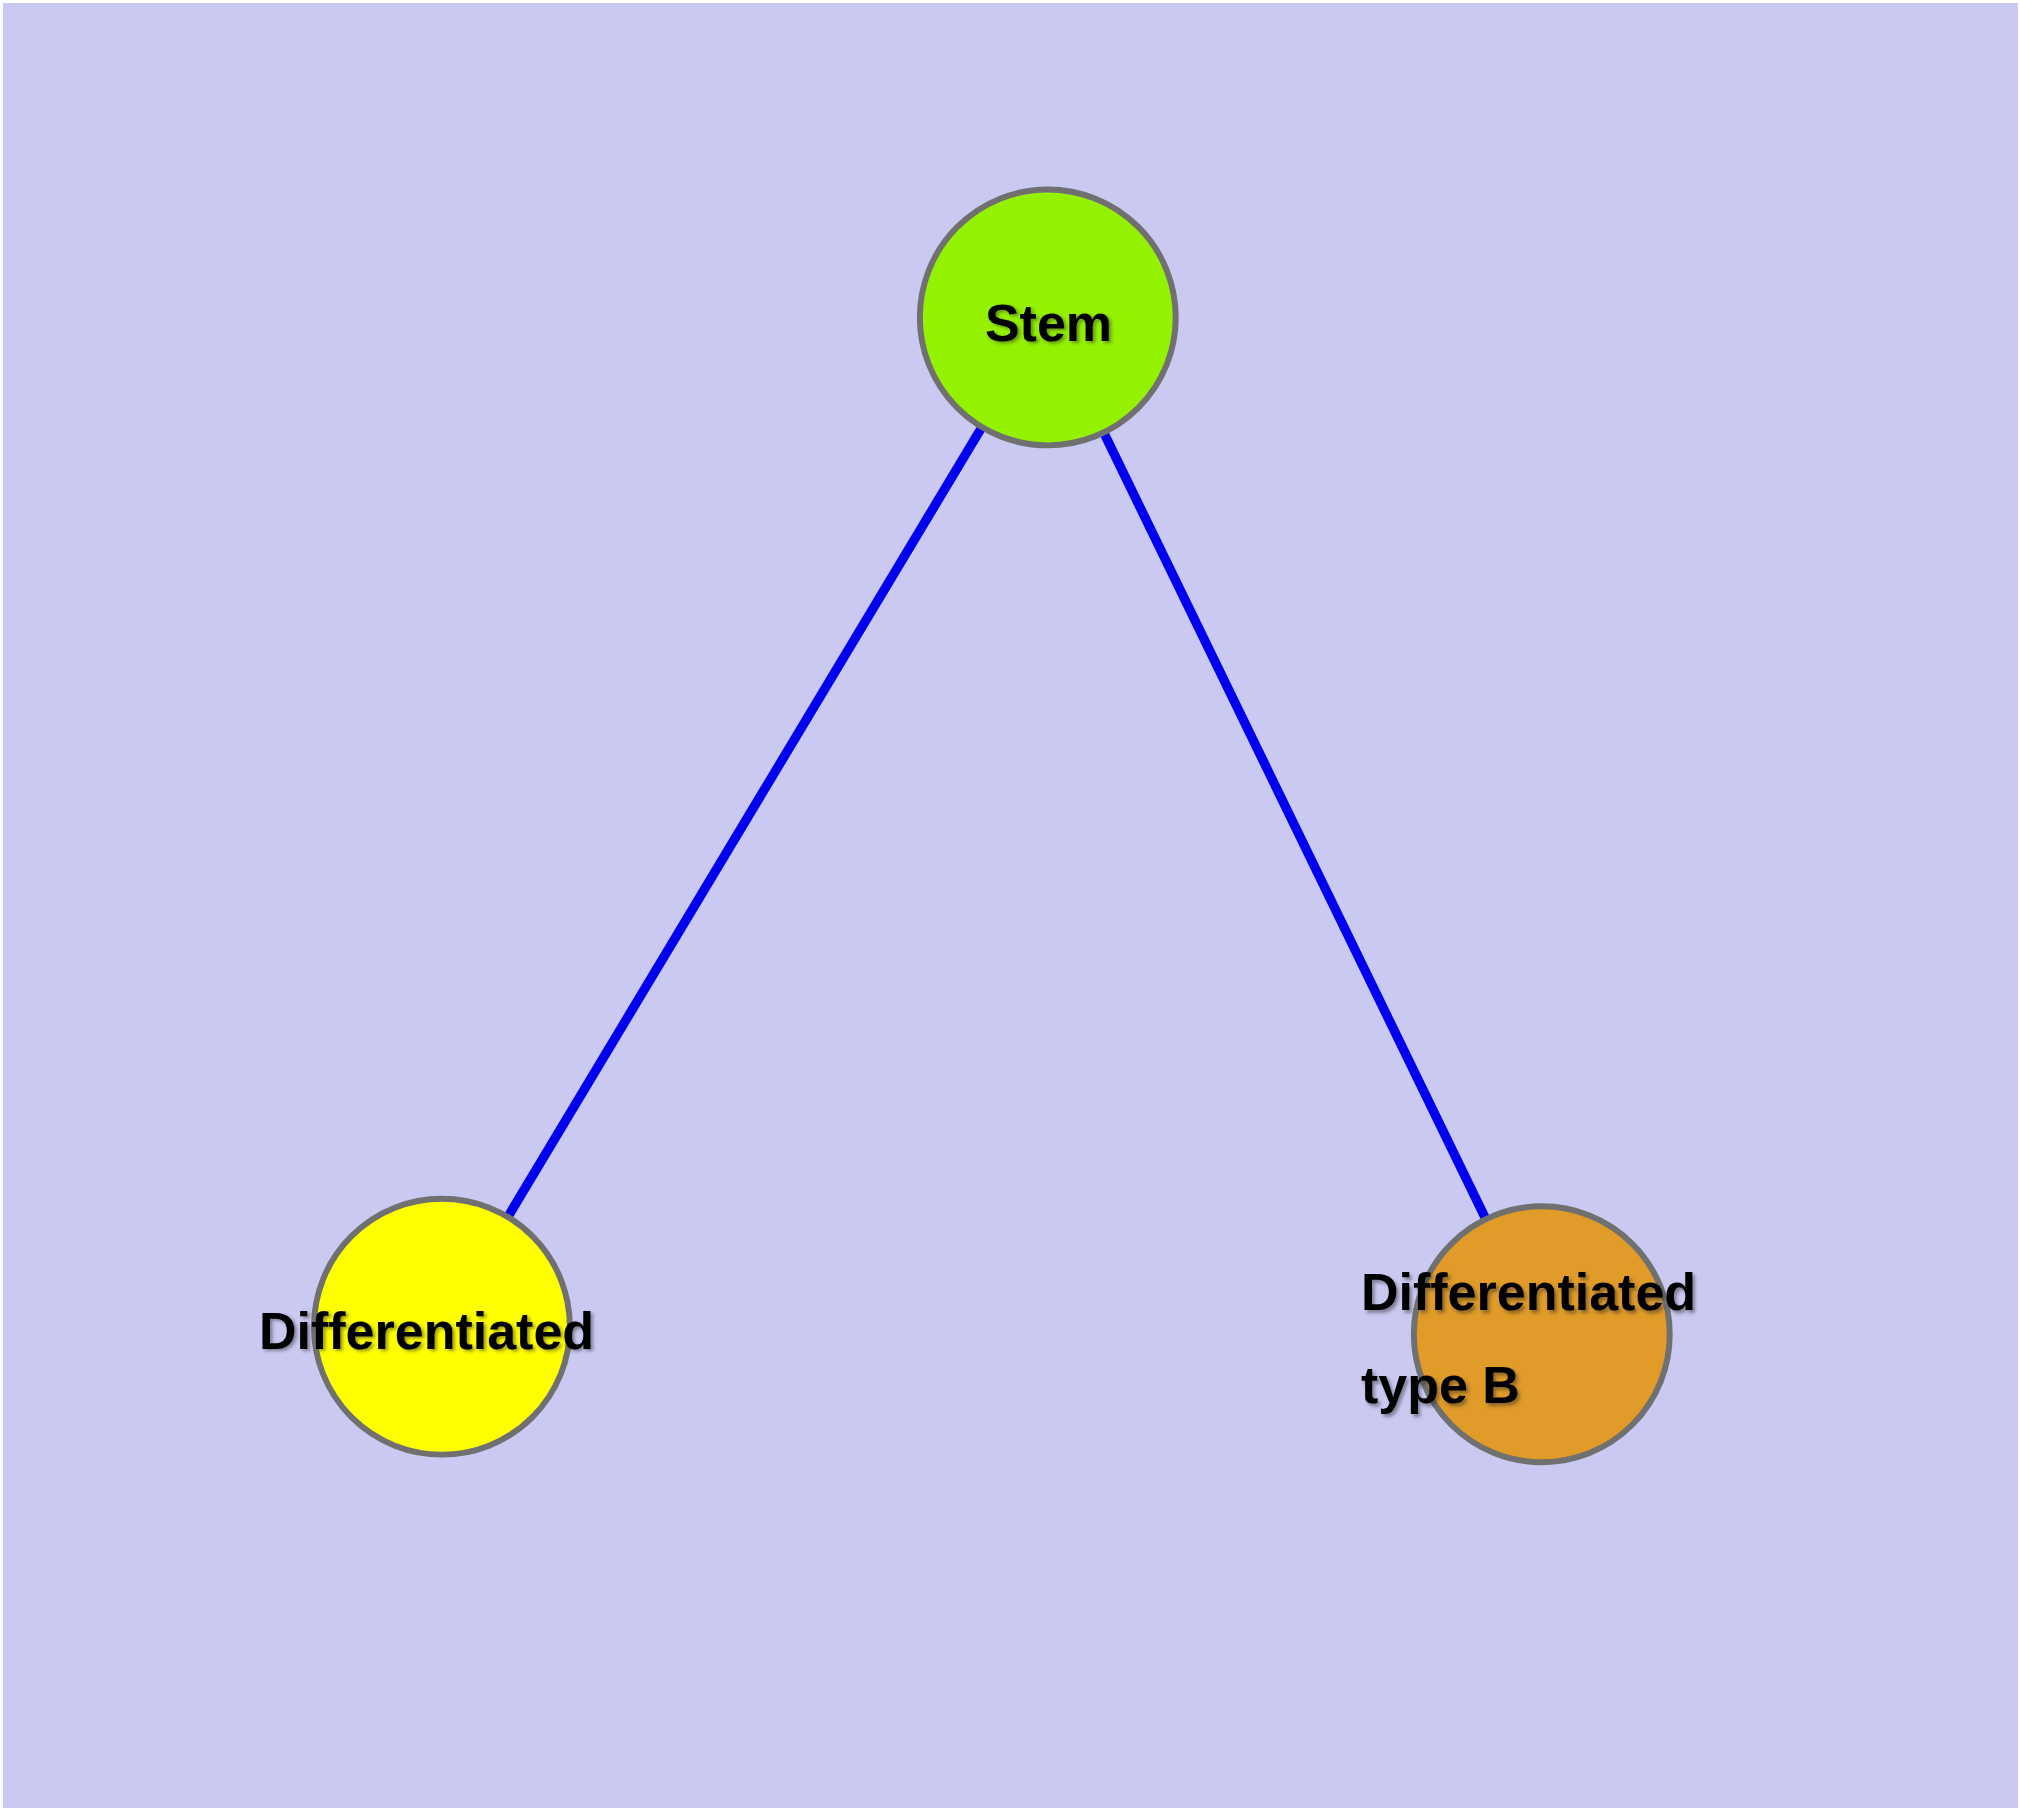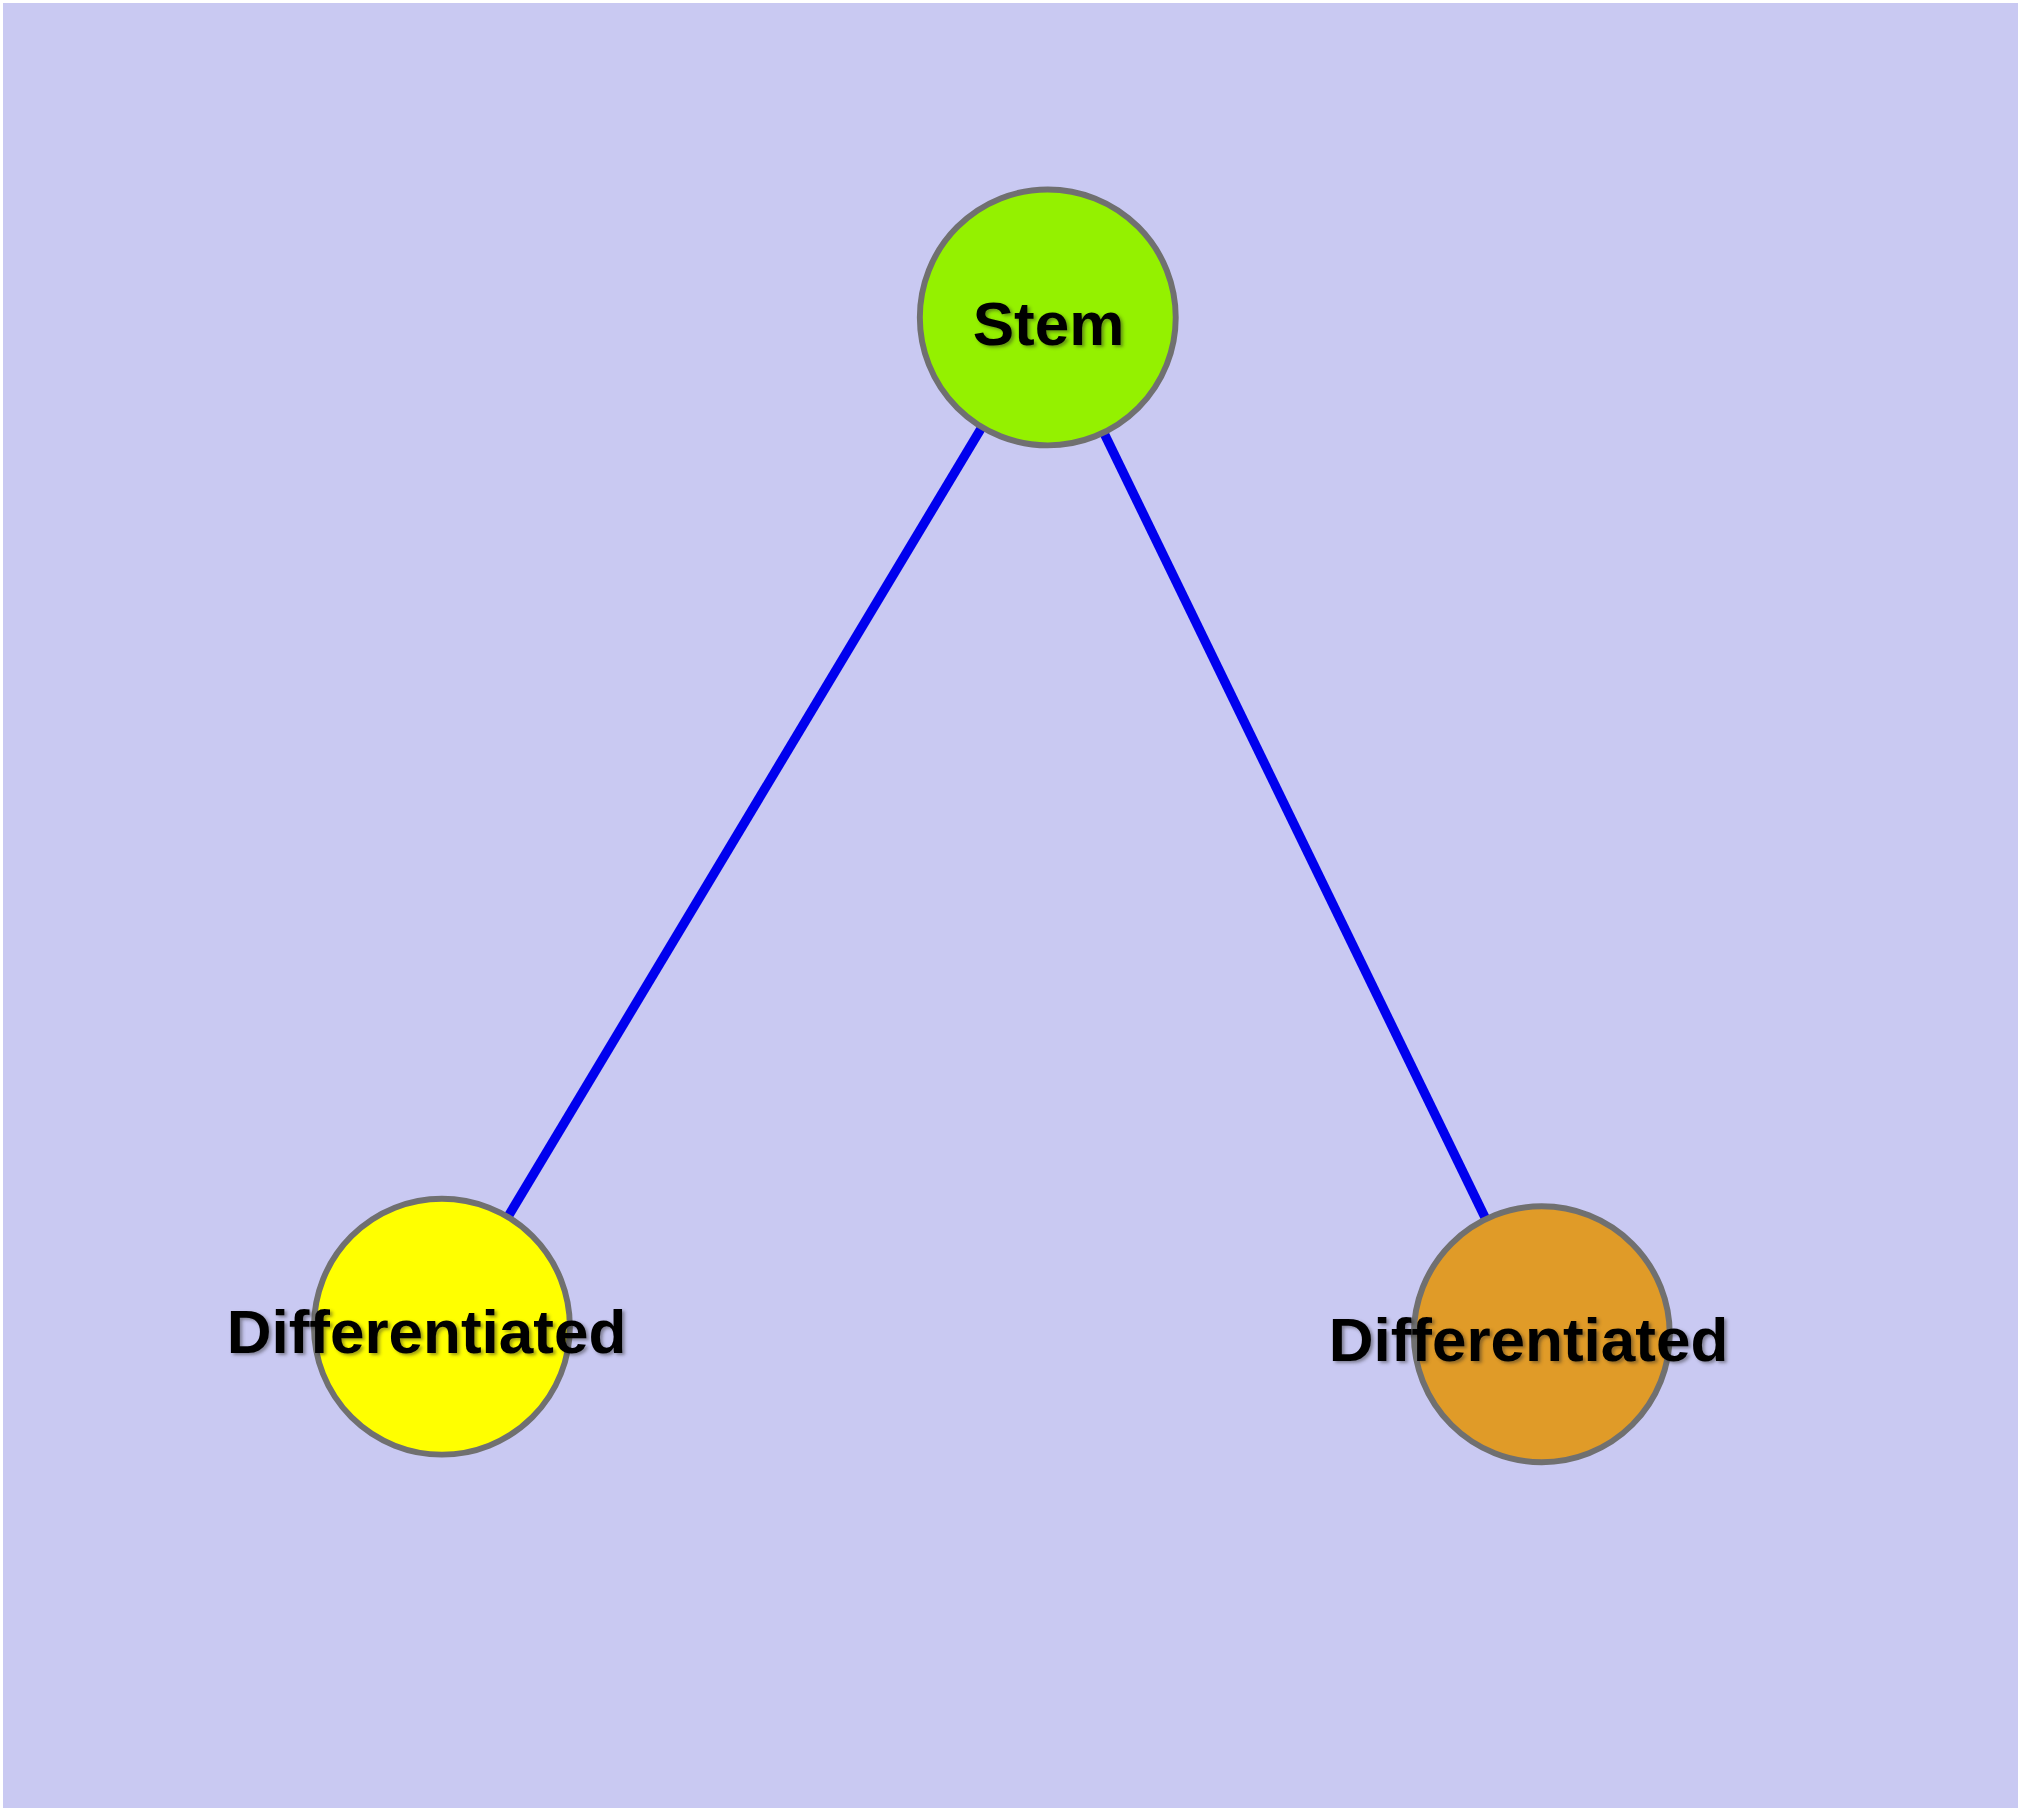--- a/index.html
+++ b/index.html
@@ -36,21 +36,21 @@
     stroke-linecap: butt;
   }
   .node-circle {
     stroke-width: 7px;
   }
   .node-label {
     position: absolute;
     transform: translate(-50%, -50%);
     text-align: left;
     white-space: nowrap;
-    font-size: 62px;
+    font-size: 52px;
     font-weight: bold;
     line-height: 93px;
     letter-spacing: 0px;
     text-shadow: 2.5px 2.5px 3.4px rgba(40, 40, 40, 0.45);
   }
   .label-stem   { left: 1046px; top: 320px;  }
   .label-type-a { left: 424px;  top: 1328px; }
   .label-type-b { left: 1526px; top: 1336px; }
 </style>
 </head>
@@ -75,17 +75,18 @@
     <div class="node-label label-stem" style="color: rgb(0, 0, 0);">
       <div>Stem</div>
     </div>
 
     <div class="node-label label-type-a" style="color: rgb(0, 0, 0);">
       <div>Differentiated</div>
     </div>
 
     <div class="node-label label-type-b" style="color: rgb(0, 0, 0);">
       <div>Differentiated</div>
+      <div>type B</div>
     </div>
 
   </div>
 </div>
 
 
 </body></html>

